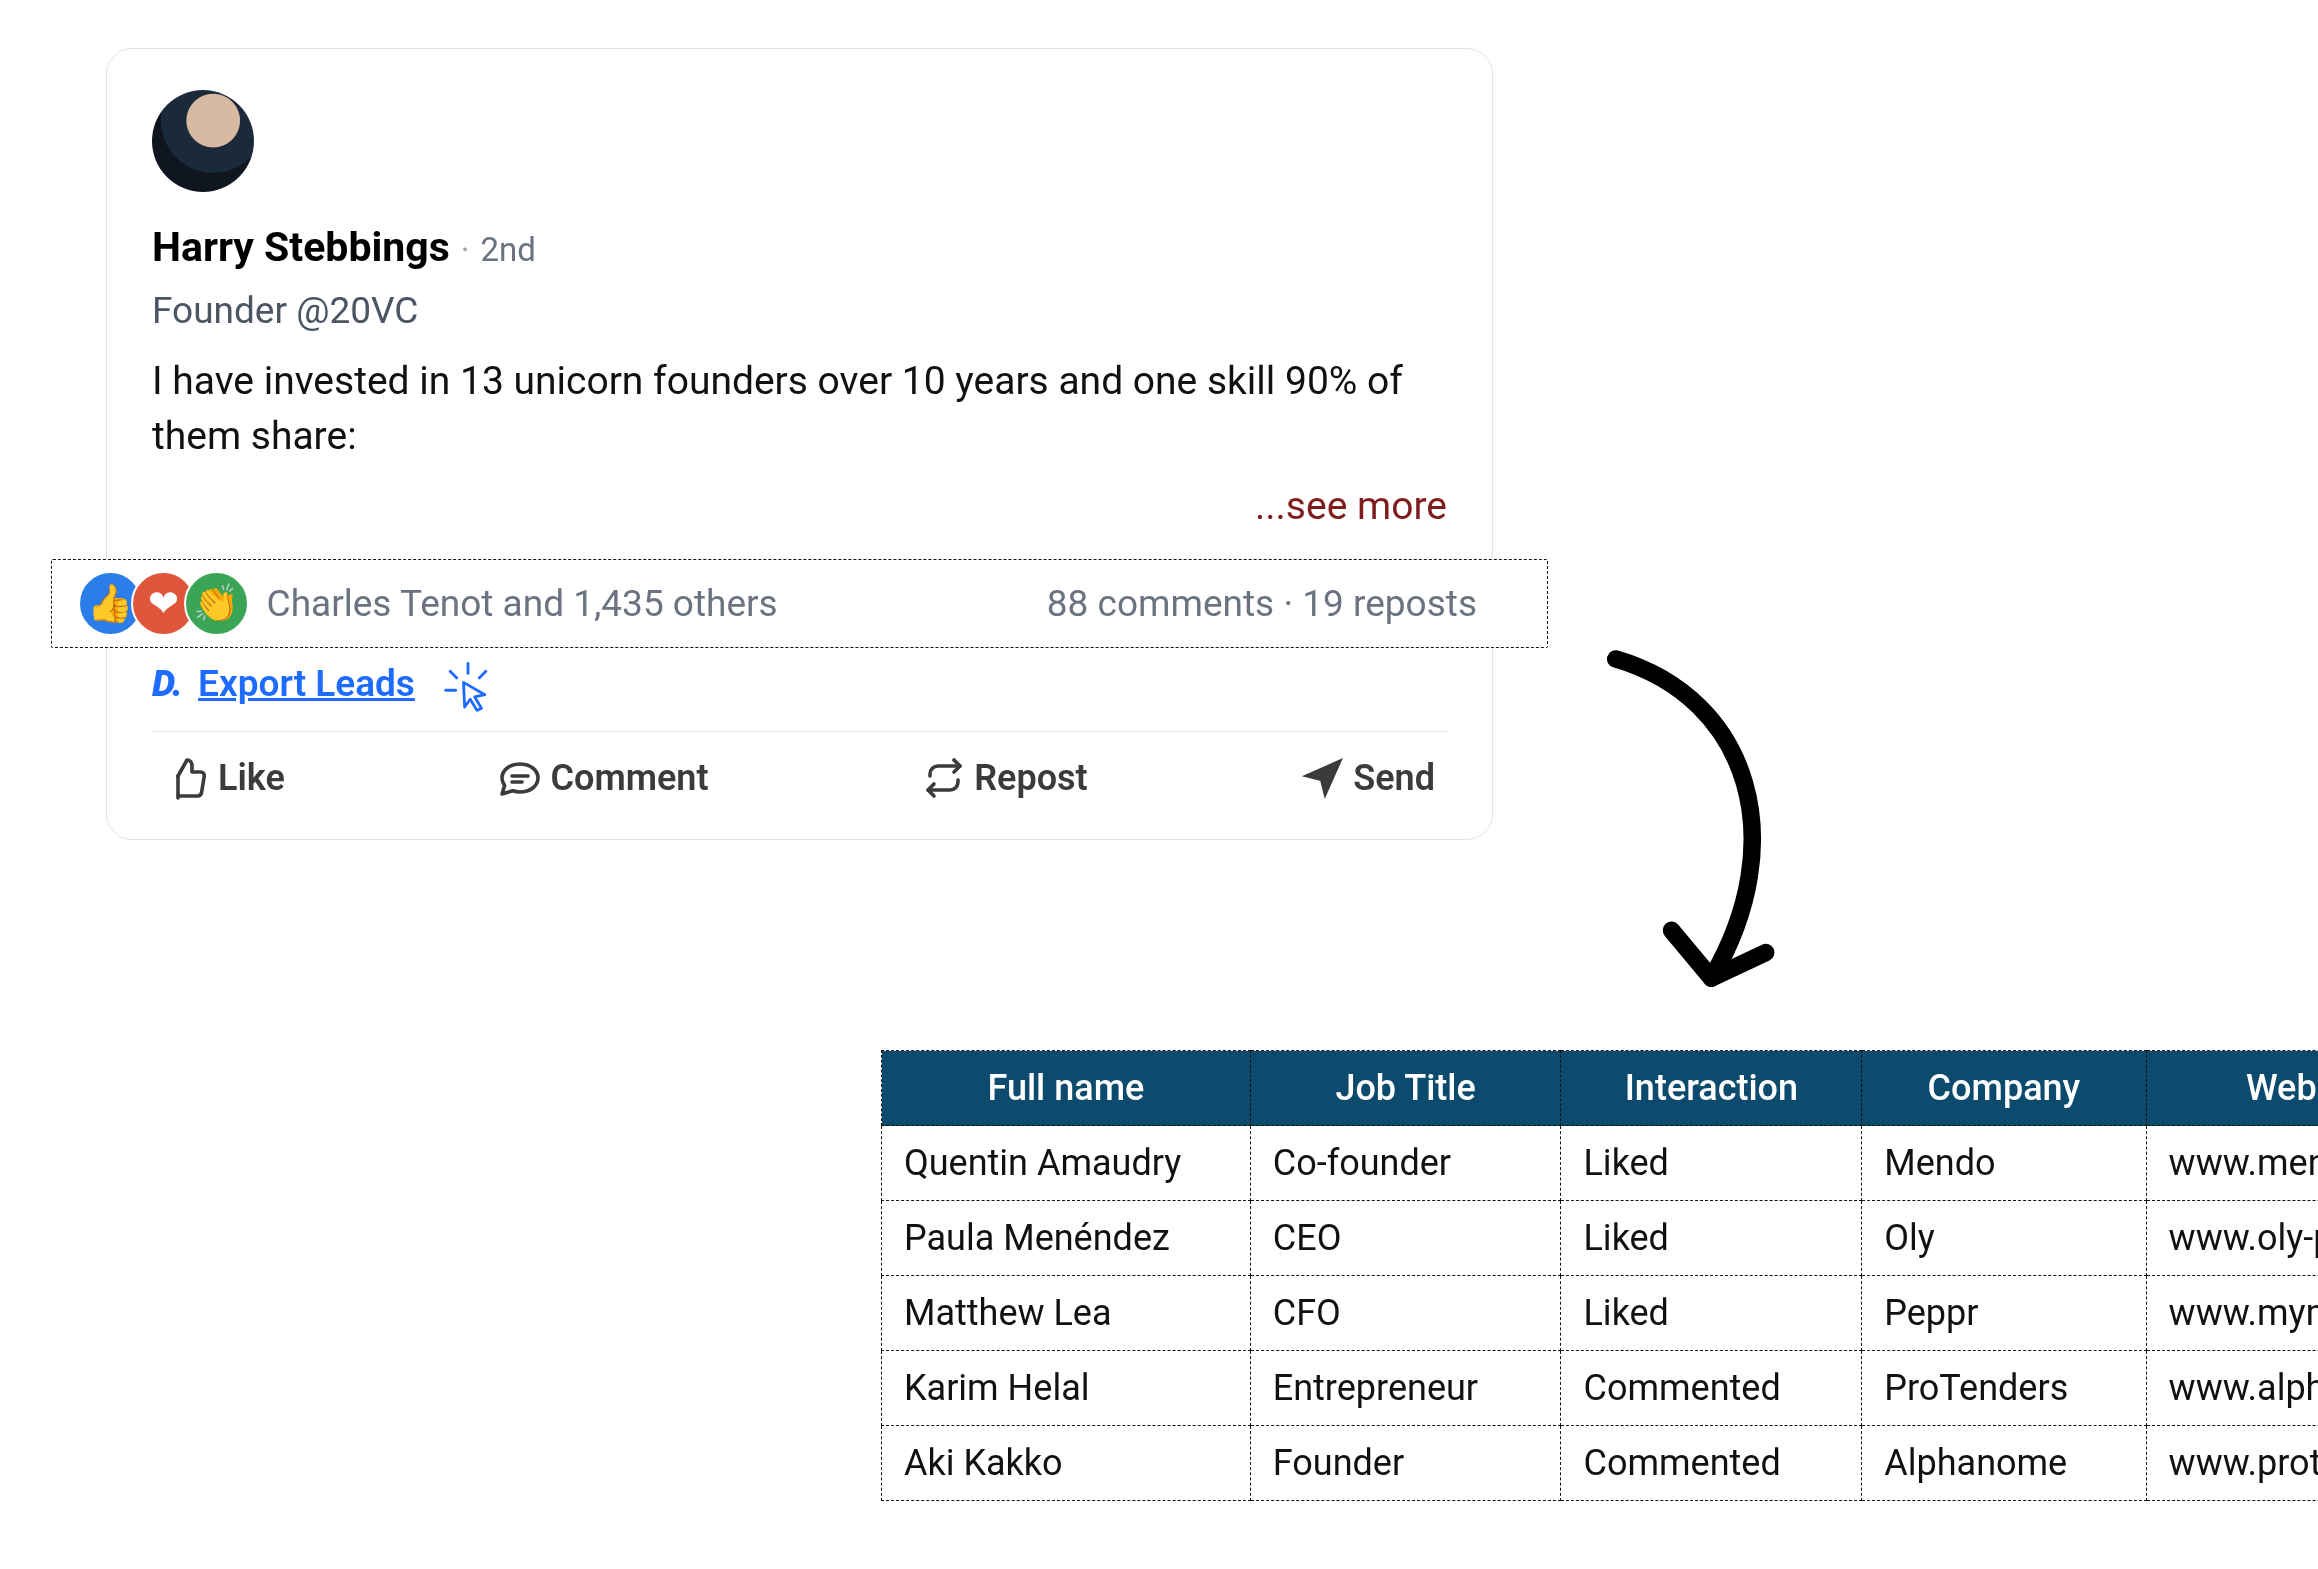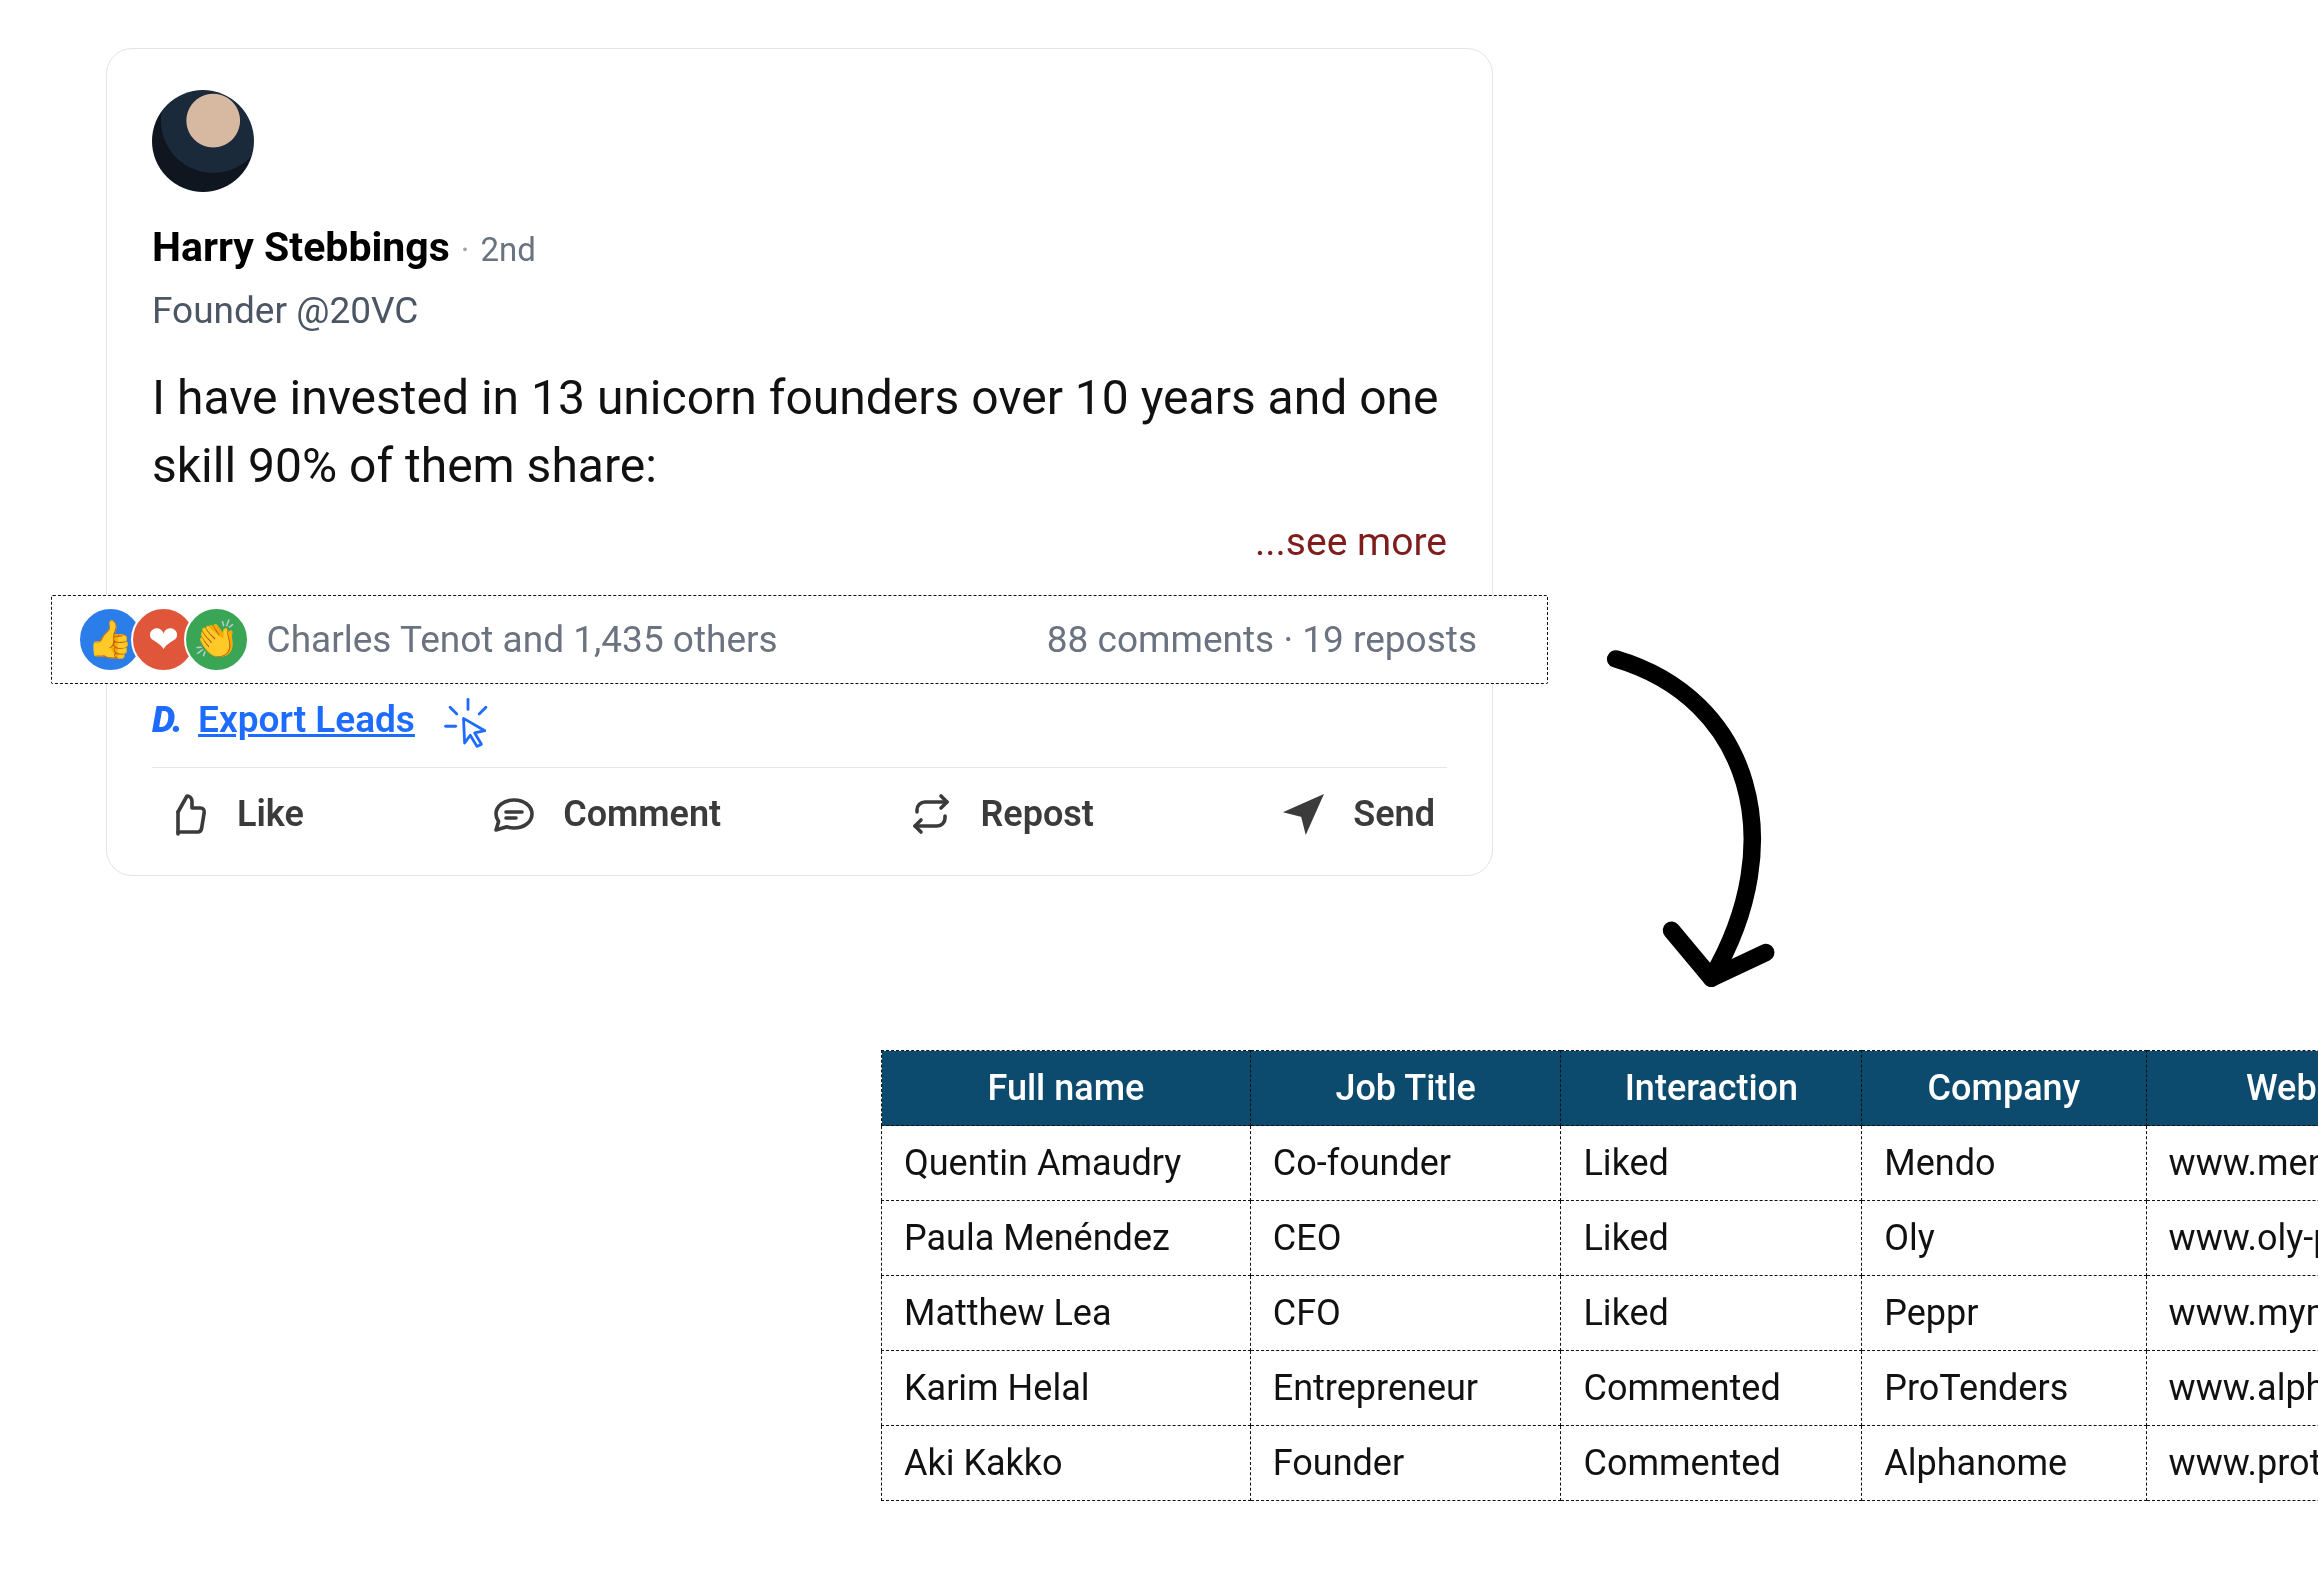--- a/index.html
+++ b/index.html
@@ -36,21 +36,21 @@
     flex: 0 0 auto;
   }
   .poster-meta { padding-top: 2.8px; }
   .name-line { display: flex; align-items: baseline; gap: 11px; color: #000; }
   .poster-name { font-weight: 700; font-size: 41px; }
   .dot { color:#9ca3af; font-size:33px; }
   .degree { color:#6b7280; font-size:33px; }
   .poster-title { color:#4b5563; font-size:37px; margin-top: 18px; }
   .poster-time  { color:#6b7280; font-size:33px; margin-top: 2.8px; }
 
-  .post-body { margin-top: 32px; color:#111; font-size: 48px; line-height: 1.42; }
+  .post-body { margin-top: 22px; color:#111; font-size: 39px; line-height: 1.42; }
 
   .see-more-row { margin-top: 18.5px; text-align: right; color:#7f1d1d; font-size: 39px; }
 
   
   .engagement-bar {
     position: absolute;
     left: -56px;
     right: -56px;
     border: 1.9px dashed #111;
     border-radius: 1.9px;
@@ -100,21 +100,21 @@
     width:56px; height:56px;
   }
   .cursor-burst svg { width:100%; height:100%; }
 
   
   .action-row {
     display:flex; justify-content: space-between;
     padding: 22px 12px 18.5px 12px;
     font-size: 36px;
   }
-  .action-btn { display:flex; align-items:center; gap:25px; color:#3b3b3b; font-weight:600; cursor:pointer; }
+  .action-btn { display:flex; align-items:center; gap:6px; color:#3b3b3b; font-weight:600; cursor:pointer; }
   .action-btn svg { width:48px; height:48px; stroke:#3b3b3b; }
 
   
   .arrow-svg {
     position:absolute;
     left: 1567px; top: 635px;
     width: 241px; height: 399px;
   }
 
   

